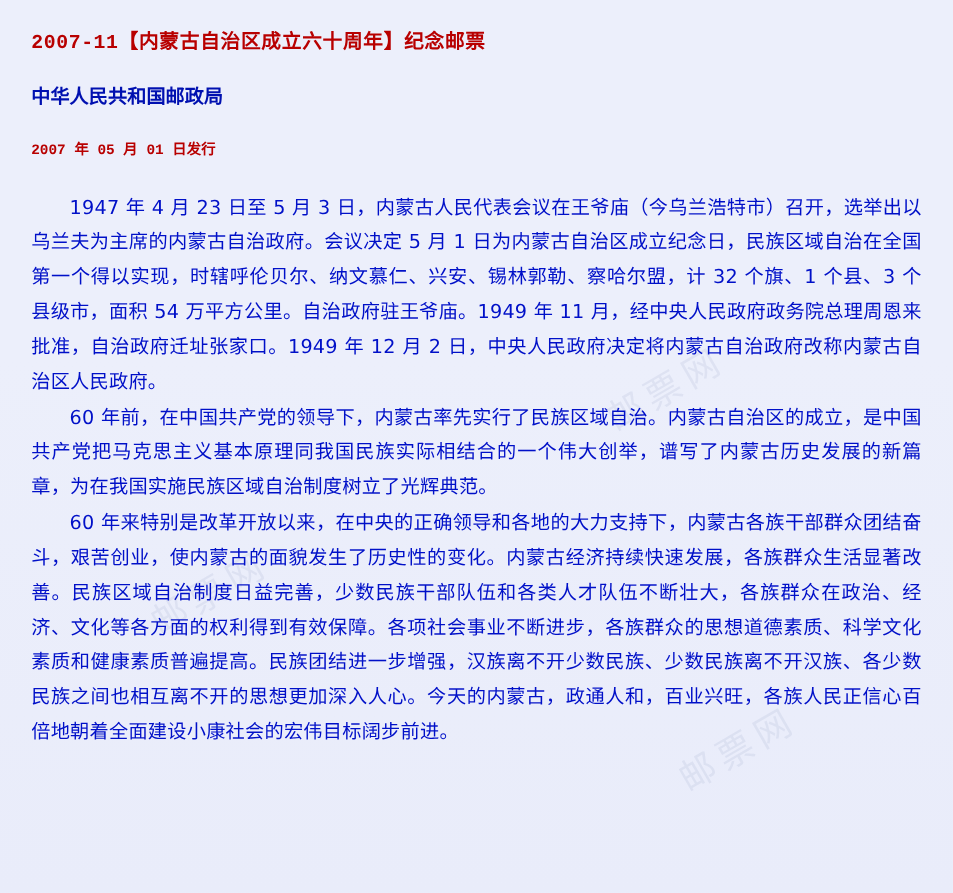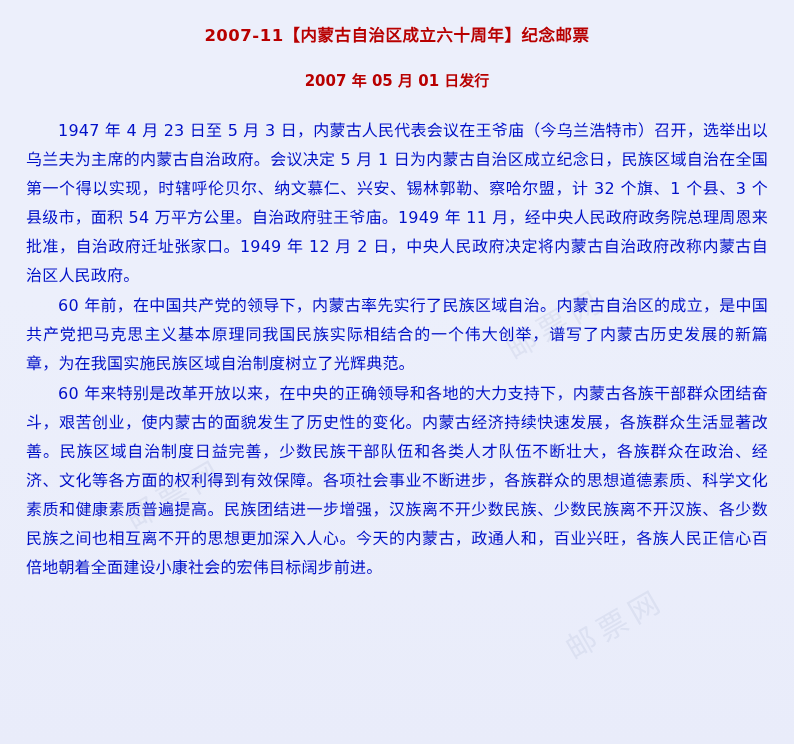--- a/index.html
+++ b/index.html
@@ -34,43 +34,44 @@
     white-space: nowrap;
     pointer-events: none;
     font-family: "DejaVu Sans", "Liberation Sans", sans-serif;
     user-select: none;
   }
   .wm1 { top: 300px; left: 500px; }
   .wm2 { top: 470px; left: 120px; }
   .wm3 { top: 600px; left: 560px; }
 
   .title-block {
-    text-align: center;
+    text-align: left;
     position: relative;
     z-index: 2;
+    font-family: Liberation Mono, monospace;
   }
   .title-main {
     color: #b80000;
     font-weight: bold;
     font-size: 16.5px;
     letter-spacing: 0.5px;
     margin: 6px 0 0 0;
     line-height: 1.4;
   }
   .title-sub {
     color: #0010b0;
     font-weight: bold;
     font-size: 16px;
     margin: 24px 0 0 0;
     line-height: 1.4;
   }
   .title-date {
     color: #b80000;
     font-weight: bold;
-    font-size: 15px;
+    font-size: 12px;
     margin: 24px 0 0 0;
     line-height: 1.4;
   }
 
   .body-text {
     margin-top: 24px;
     position: relative;
     z-index: 2;
   }
   .para {
@@ -87,20 +88,21 @@
 <body>
 
 <div class="page">
 
   <div class="watermark wm1">邮票网</div>
   <div class="watermark wm2">邮票网</div>
   <div class="watermark wm3">邮票网</div>
 
   <div class="title-block">
     <h1 class="title-main">2007-11【内蒙古自治区成立六十周年】纪念邮票</h1>
+    <h2 class="title-sub">中华人民共和国邮政局</h2>
     <h3 class="title-date">2007 年 05 月 01 日发行</h3>
   </div>
 
   <div class="body-text">
     <p class="para">1947 年 4 月 23 日至 5 月 3 日，内蒙古人民代表会议在王爷庙（今乌兰浩特市）召开，选举出以乌兰夫为主席的内蒙古自治政府。会议决定 5 月 1 日为内蒙古自治区成立纪念日，民族区域自治在全国第一个得以实现，时辖呼伦贝尔、纳文慕仁、兴安、锡林郭勒、察哈尔盟，计 32 个旗、1 个县、3 个县级市，面积 54 万平方公里。自治政府驻王爷庙。1949 年 11 月，经中央人民政府政务院总理周恩来批准，自治政府迁址张家口。1949 年 12 月 2 日，中央人民政府决定将内蒙古自治政府改称内蒙古自治区人民政府。</p>
     <p class="para">60 年前，在中国共产党的领导下，内蒙古率先实行了民族区域自治。内蒙古自治区的成立，是中国共产党把马克思主义基本原理同我国民族实际相结合的一个伟大创举，谱写了内蒙古历史发展的新篇章，为在我国实施民族区域自治制度树立了光辉典范。</p>
     <p class="para">60 年来特别是改革开放以来，在中央的正确领导和各地的大力支持下，内蒙古各族干部群众团结奋斗，艰苦创业，使内蒙古的面貌发生了历史性的变化。内蒙古经济持续快速发展，各族群众生活显著改善。民族区域自治制度日益完善，少数民族干部队伍和各类人才队伍不断壮大，各族群众在政治、经济、文化等各方面的权利得到有效保障。各项社会事业不断进步，各族群众的思想道德素质、科学文化素质和健康素质普遍提高。民族团结进一步增强，汉族离不开少数民族、少数民族离不开汉族、各少数民族之间也相互离不开的思想更加深入人心。今天的内蒙古，政通人和，百业兴旺，各族人民正信心百倍地朝着全面建设小康社会的宏伟目标阔步前进。</p>
   </div>
 
 </div>

